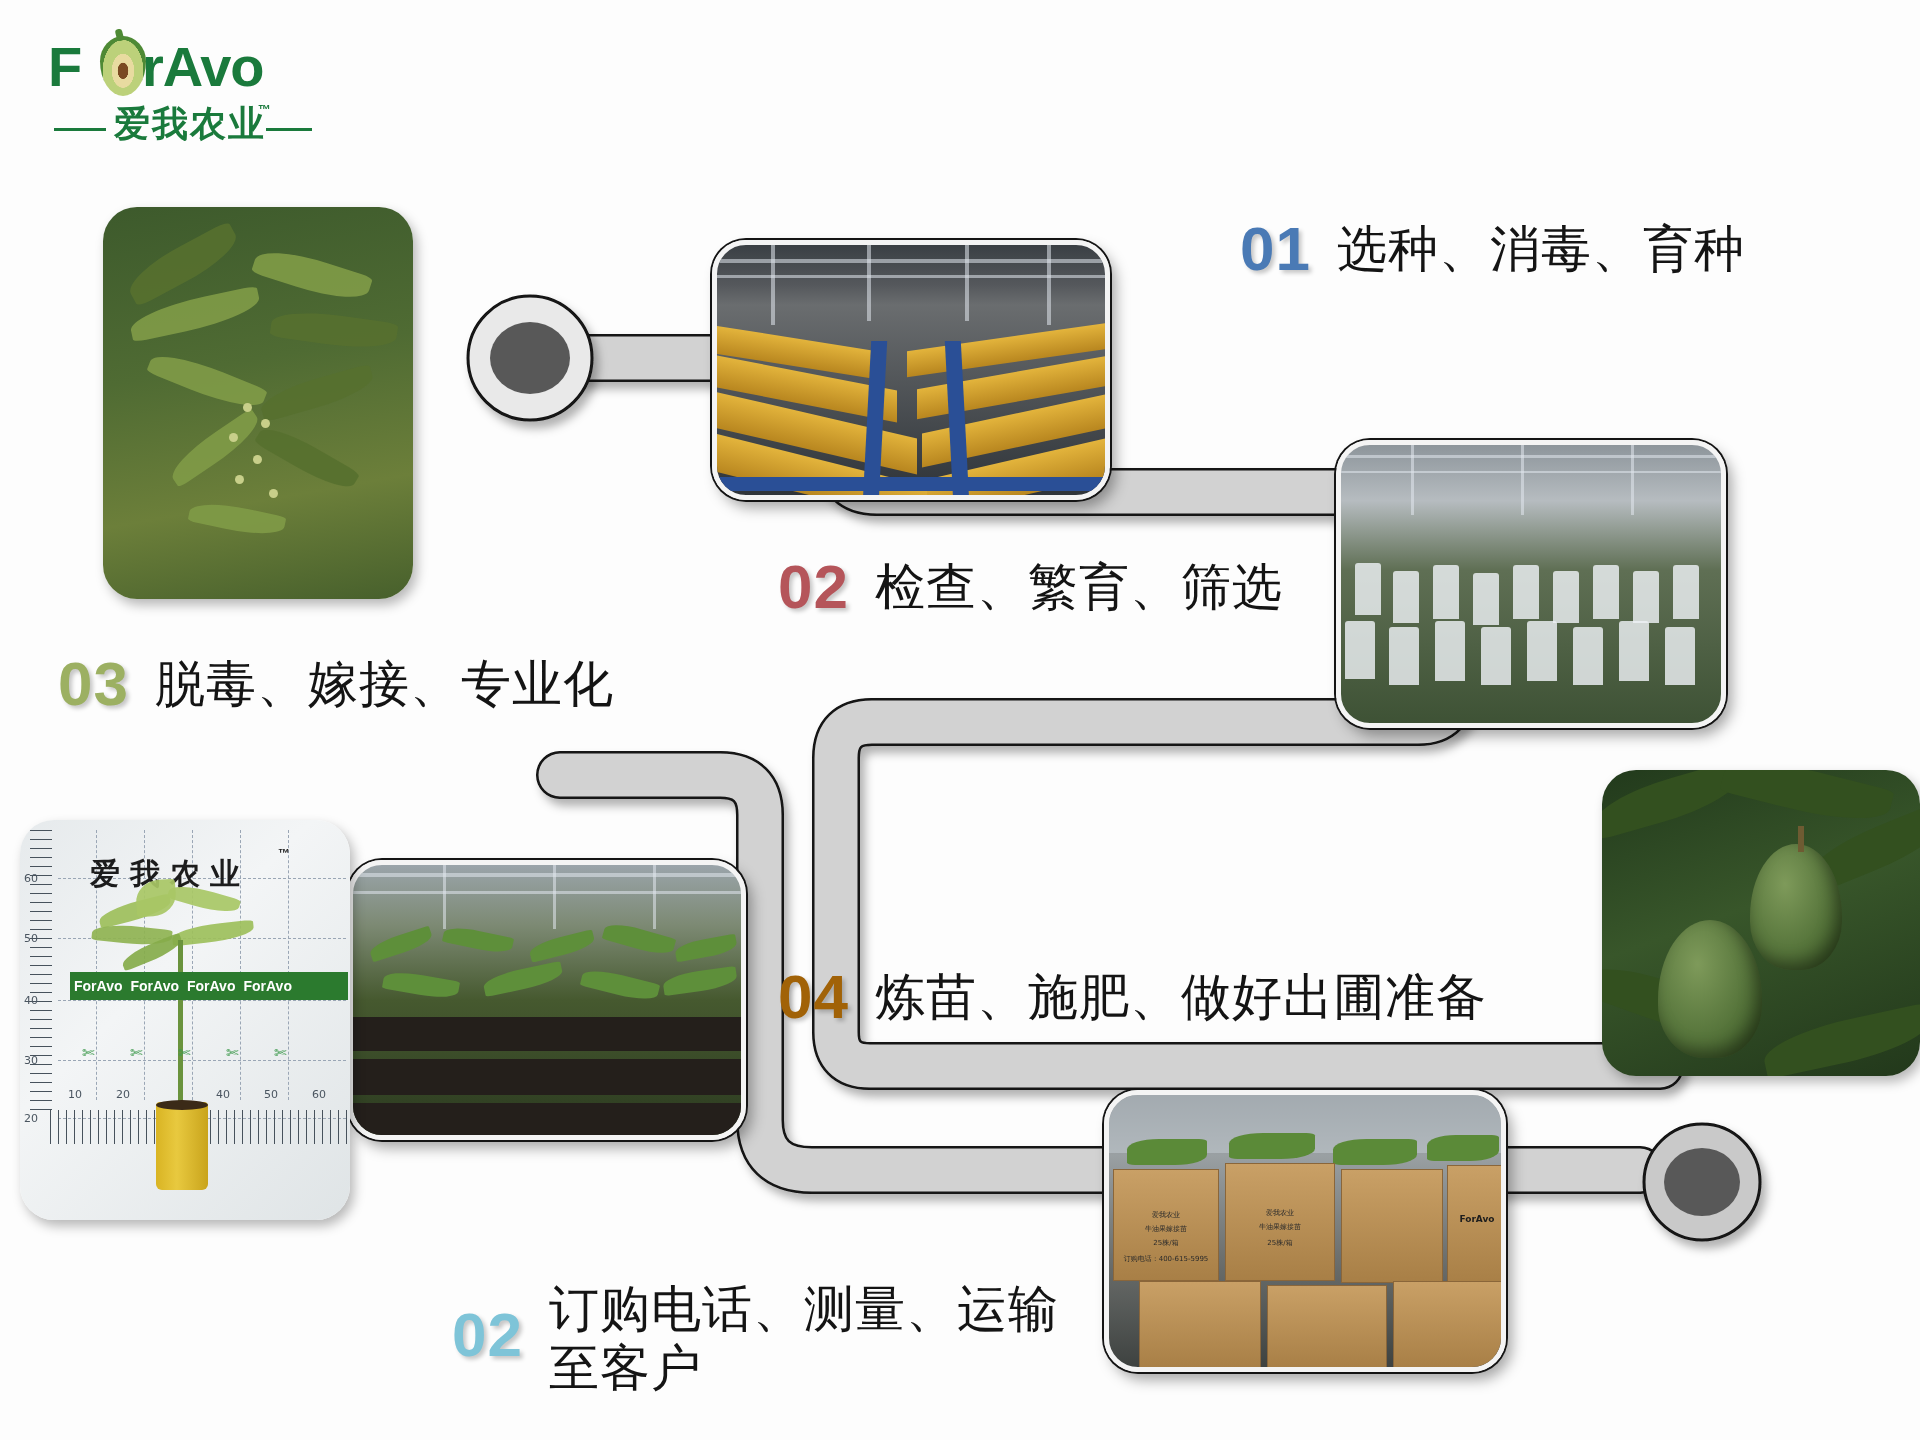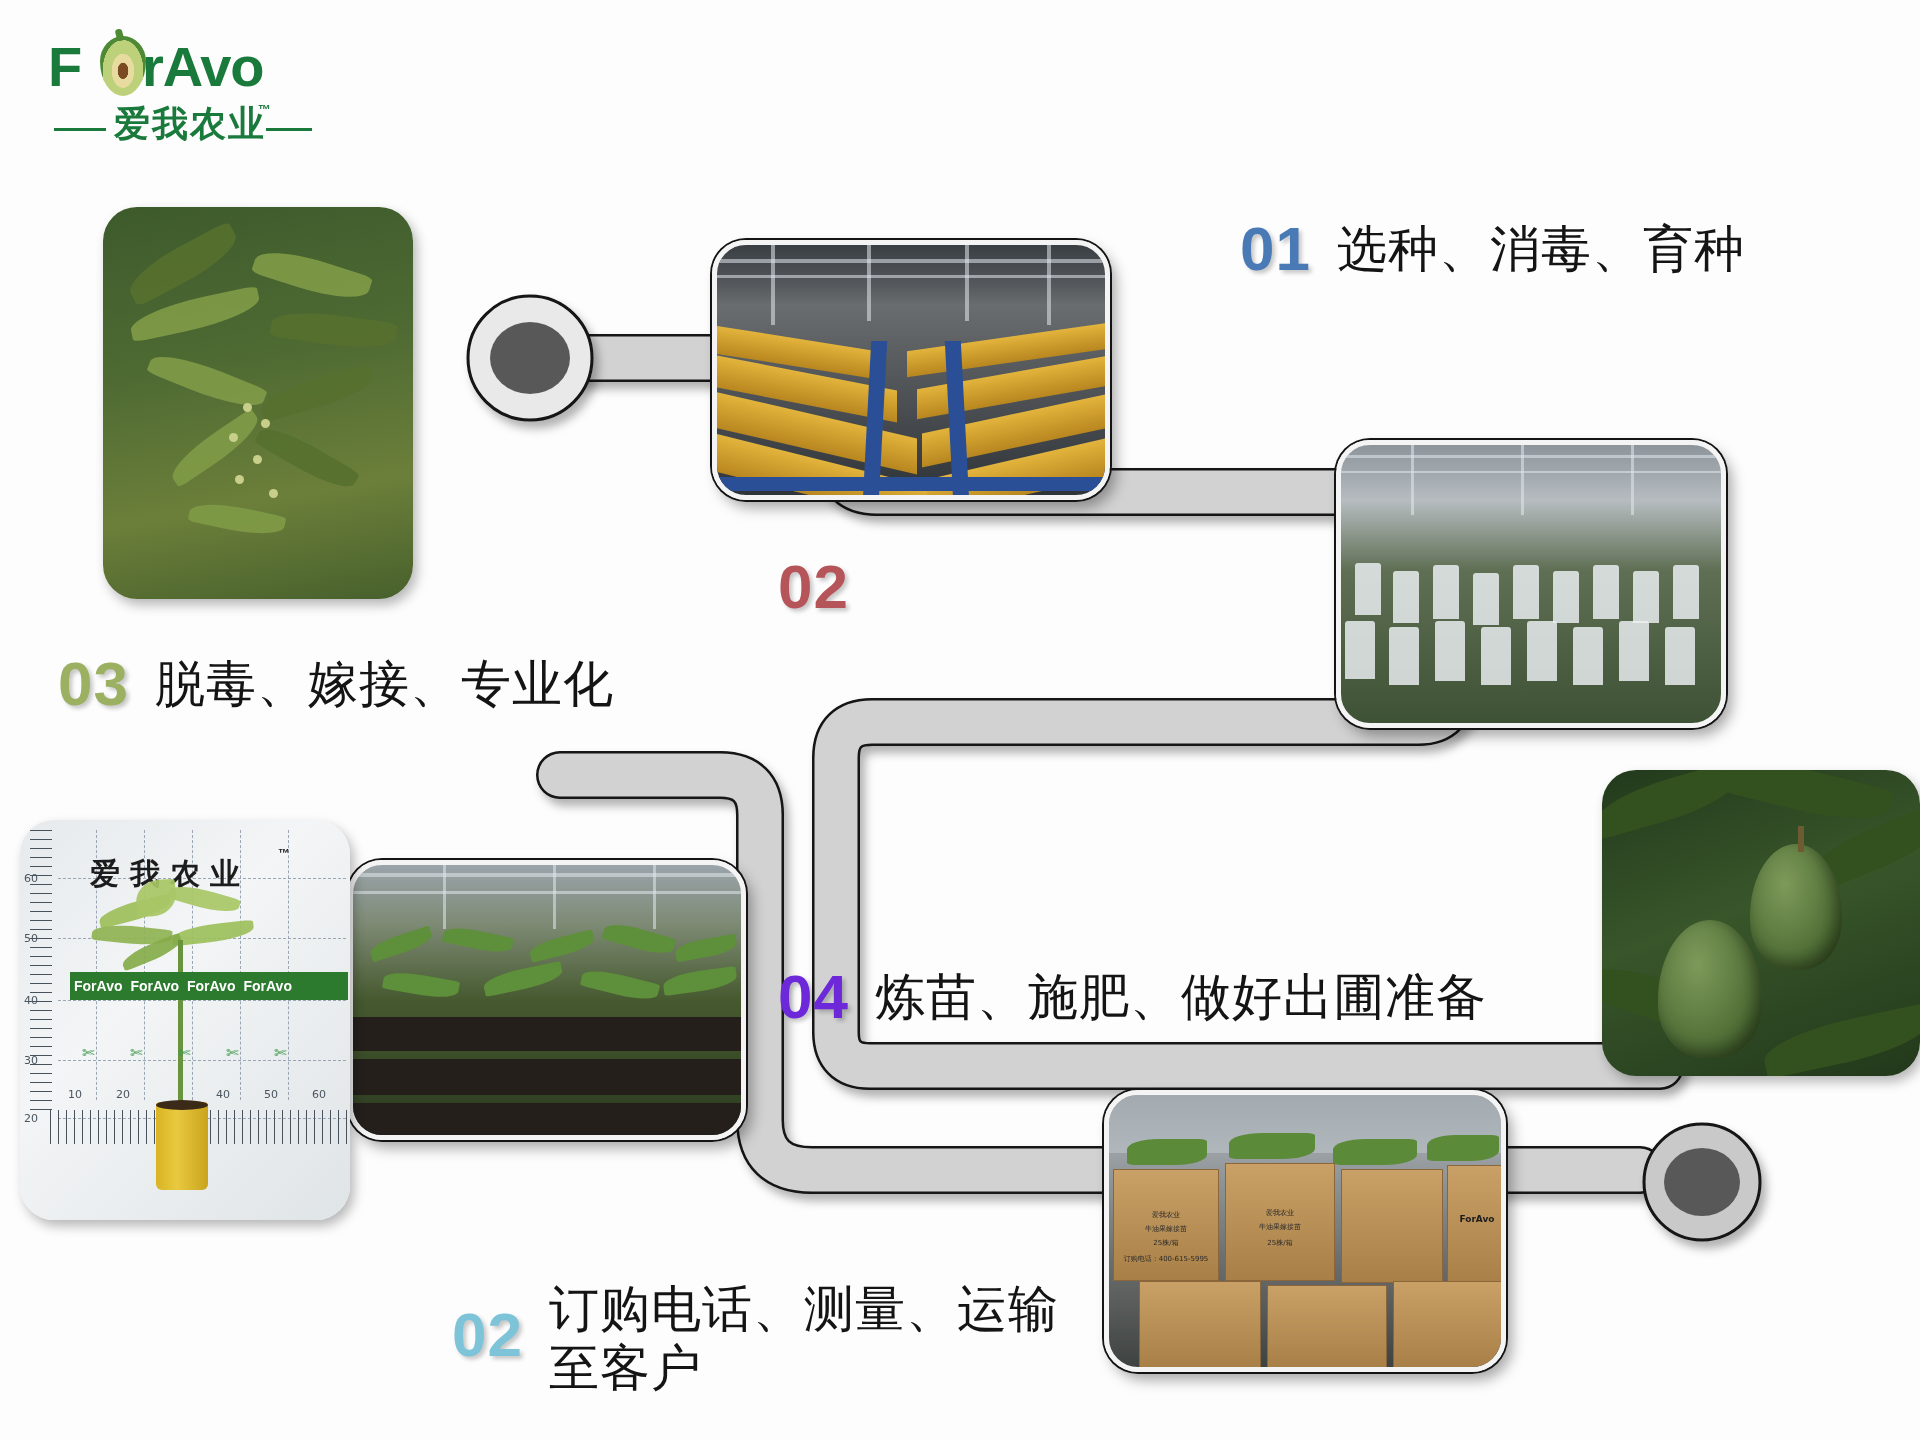--- a/index.html
+++ b/index.html
@@ -358,29 +358,30 @@
     <div style="position:absolute;left:136px;top:280px;width:52px;height:10px;background:#3b2a18;border-radius:50%;"></div>
   </div>
 
   <div class="step" style="left:1240px;top:220px;">
     <span class="num" style="color:#4a7ab5;">01</span>
     <span class="txt">选种、消毒、育种</span>
   </div>
 
   <div class="step" style="left:778px;top:558px;">
     <span class="num" style="color:#b5555a;">02</span>
+    <span class="txt">检查、繁育、筛选</span>
   </div>
 
   <div class="step" style="left:58px;top:655px;">
     <span class="num" style="color:#9cb062;">03</span>
     <span class="txt">脱毒、嫁接、专业化</span>
   </div>
 
   <div class="step" style="left:778px;top:968px;">
-    <span class="num" style="color:#6d28d9;">04</span>
+    <span class="num" style="color:#a16207;">04</span>
     <span class="txt">炼苗、施肥、做好出圃准备</span>
   </div>
 
   <div class="step" style="left:452px;top:1280px;">
     <span class="num" style="color:#7ec4d8;margin-top:26px;">02</span>
     <span class="txt" style="white-space:pre-line;">订购电话、测量、运输
 至客户</span>
   </div>
 
 </div>

